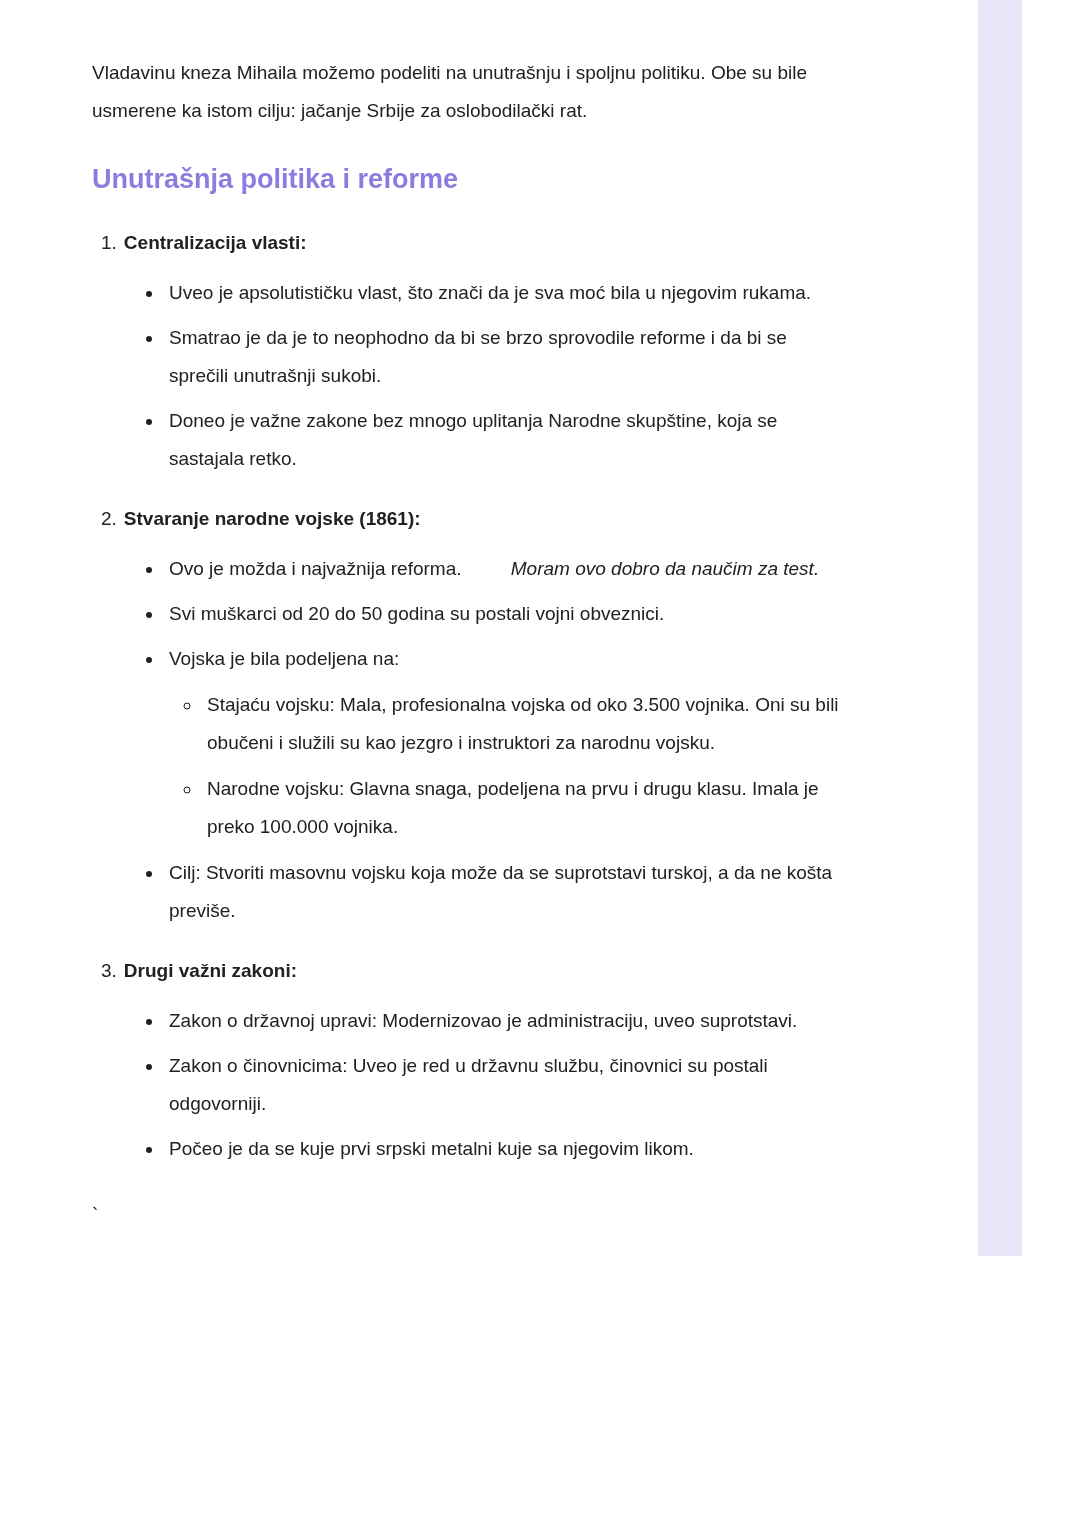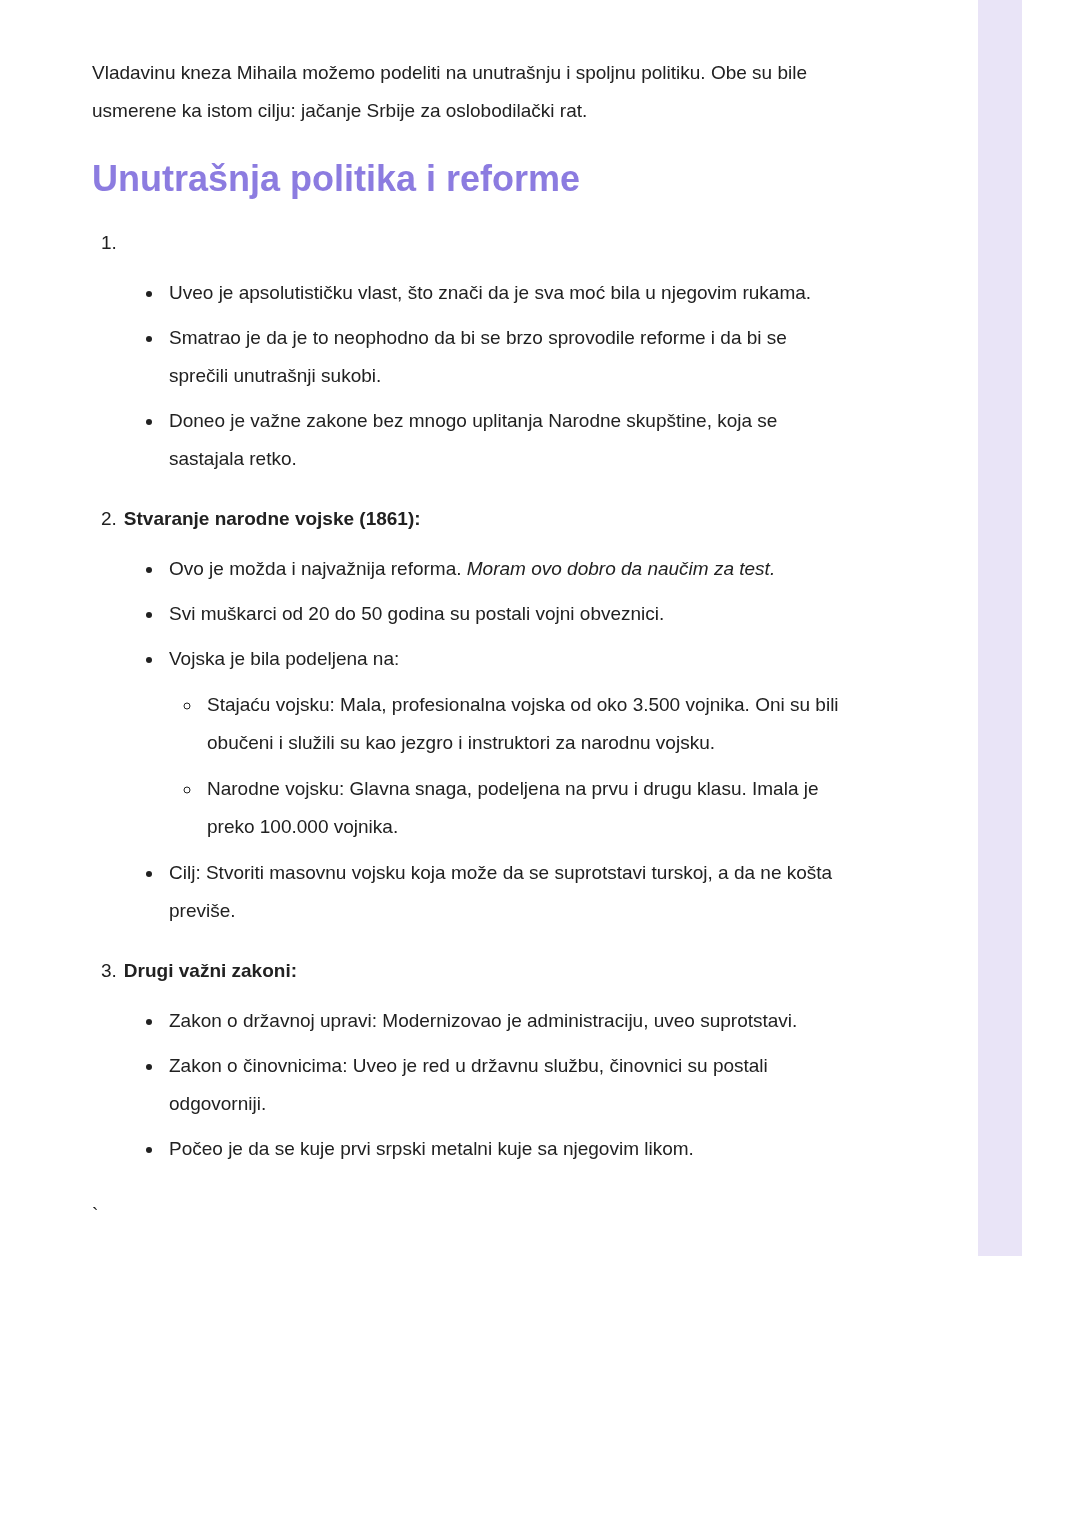--- a/index.html
+++ b/index.html
@@ -26,21 +26,21 @@
     top: 54px;
     left: 92px;
     width: 748px;
     font-size: 19px;
     line-height: 38px;
     z-index: 2;
   }
   p, h2, ol, ul, li { margin: 0; padding: 0; }
   .para { margin-bottom: 26px; }
   .heading {
-    font-size: 36px;
+    font-size: 27px;
     line-height: 38px;
     font-weight: 700;
     color: var(--heading-accent, #8c7ce0);
     margin: 30px 0 20px 0;
   }
   .numbered-list { list-style: none; margin-top: 26px; }
   .num-item { margin-bottom: 22px; }
   .num-row { display: flex; gap: 7px; padding-left: 9px; }
   .item-title { font-weight: 700; }
   .bullets {
@@ -49,21 +49,21 @@
     padding-left: 72px;
   }
   .bullets > li { margin-bottom: 7px; padding-left: 5px; }
   .subbullets {
     list-style: circle outside;
     margin: 8px 0 8px 0;
     padding-left: 33px;
   }
   .subbullets > li { margin-bottom: 8px; padding-left: 5px; }
   .b { font-weight: 400; }
-  .it { font-style: italic; }
+  .it { font-style: italic; margin-left: 44px; }
   .stray { margin-top: 28px; }
   .watermark {
     position: absolute;
     top: 1438px;
     right: 70px;
     font-size: 18px;
     line-height: 16px;
     color: var(--watermark-gray, #b3b3b3);
     z-index: 3;
   }
@@ -78,20 +78,21 @@
     <p class="para">Vladavinu kneza Mihaila možemo podeliti na unutrašnju i spoljnu politiku. Obe su bile usmerene ka istom cilju: jačanje Srbije za oslobodilački rat.</p>
 
     <h2 class="heading">Unutrašnja politika i reforme</h2>
 
 
     <ol class="numbered-list">
 
       <li class="num-item">
         <div class="num-row">
           <span class="num">1.</span>
+          <span class="item-title">Centralizacija vlasti:</span>
         </div>
         <ul class="bullets">
           <li><span>Uveo je apsolutističku vlast, što znači da je sva moć bila u njegovim rukama.</span></li>
           <li><span>Smatrao je da je to neophodno da bi se brzo sprovodile reforme i da bi se sprečili unutrašnji sukobi.</span></li>
           <li><span>Doneo je važne zakone bez mnogo uplitanja Narodne skupštine, koja se sastajala retko.</span></li>
         </ul>
       </li>
 
       <li class="num-item">
         <div class="num-row">

